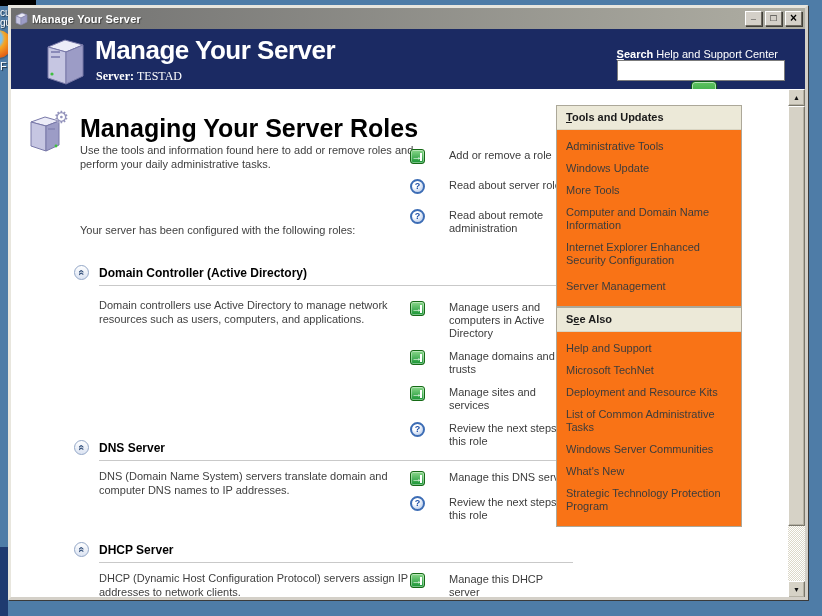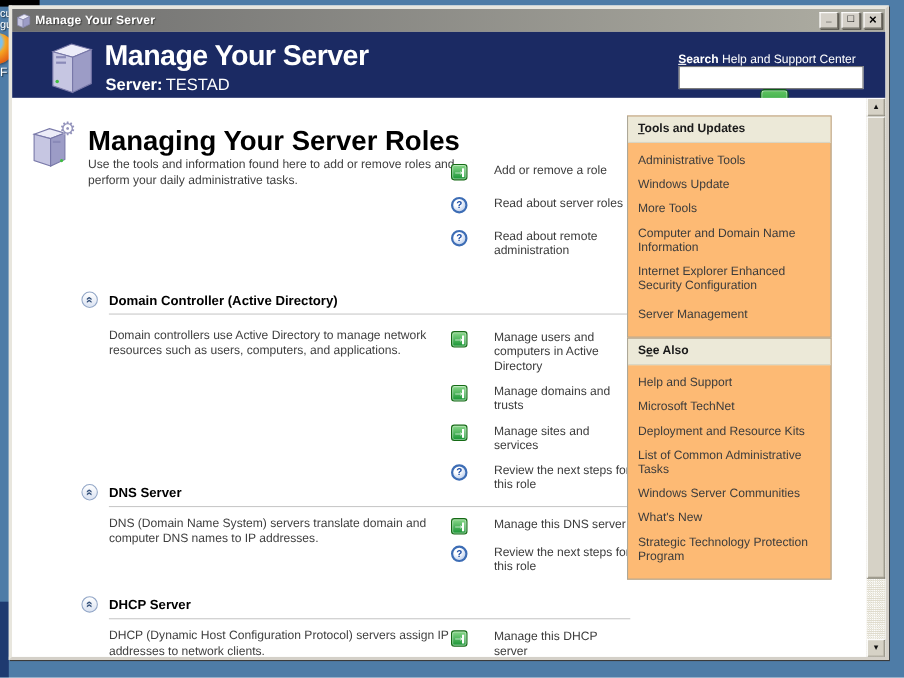--- a/index.html
+++ b/index.html
@@ -30,21 +30,21 @@
     box-shadow:1px 1px 0 #3f3d37; display:flex; align-items:center; justify-content:center;
     font-size:9px; font-weight:bold; color:#000; line-height:1; cursor:default; }
   .tb-btn .g-min { transform:translateY(-2px); font-weight:bold; }
   .tb-btn .g-max { font-size:10px; transform:translateY(-1px); }
   .tb-btn .g-close { font-size:12px; transform:translateY(-1px); }
 
   
   .hdr { position:relative; height:60px; background:#1B2A63; }
   .hdr-icon { position:absolute; left:30px; top:7px; }
   .hdr-title { position:absolute; left:84px; top:6px; color:#fff; font-size:26px; font-weight:bold; letter-spacing:-.5px; }
-  .hdr-server { position:absolute; left:85px; top:40px; color:#fff; font-size:15px; }
+  .hdr-server { position:absolute; left:85px; top:40px; color:#fff; font-size:12px;font-family:Liberation Serif, serif; }
   .hdr-server b { margin-right:3px; }
   .search { position:absolute; right:20px; top:19px; display:flex; align-items:center;flex-direction:column; }
   .search-label { color:#fff; font-size:11px; margin-right:7px; white-space:nowrap; }
   .search-input { width:168px; height:21px; border:1px solid #7b7b7b; background:#fff; font-size:11px; padding:0 3px; }
   .go-btn { width:26px; height:23px; margin-left:6px; border:1px solid #0A5A16; border-radius:4px;
     background:linear-gradient(#5FC460,#1C9334); box-shadow:inset 0 0 0 1px rgba(255,255,255,.55);
     color:#fff; font-weight:bold; font-size:14px; line-height:1; display:flex; align-items:center; justify-content:center; cursor:pointer; }
 
   
   .bodyarea { position:relative; width:794px; height:509px; background:#fff; overflow:hidden; }
@@ -80,21 +80,21 @@
   .section { position:absolute; left:0; width:580px; }
   .sec-title { position:absolute; left:88px; top:1px; font-size:12px; font-weight:bold; color:#000; }
   .sec-rule { position:absolute; left:88px; top:20px; width:474px; border-top:1px solid #C9C9C9; }
   .sec-desc { position:absolute; left:88px; font-size:11px; line-height:14px; color:#3F3F3F; }
   .sec-links { position:absolute; left:399px; }
   .sec0 { top:176px; } .sec0 .sec-desc { top:33px; width:312px; } .sec0 .sec-links { top:36px; }
   .sec1 { top:351px; } .sec1 .sec-desc { top:29px; width:302px; } .sec1 .sec-links { top:31px; }
   .sec2 { top:453px; } .sec2 .sec-desc { top:29px; width:318px; } .sec2 .sec-links { top:31px; }
 
   
-  .panel { position:absolute; left:559px; width:186px; border:1px solid #ACA899; background:#fdba74; }
+  .panel { position:absolute; left:545px; width:186px; border:1px solid #ACA899; background:#f97316; }
   .panel0 { top:16px; } .panel1 { top:218px; }
   .panel-header { background:#ECE9D8; font-size:11px; font-weight:bold; color:#1a1a1a; padding:5px 9px 6px; border-bottom:1px solid #D9D5C3; }
   .panel-body { padding:10px 9px 4px; }
   .panel-item { font-size:11px; line-height:13px; color:#3C3C3C; margin-bottom:9px; cursor:pointer; }
   .panel-item.group-gap { margin-top:13px; }
 
   
   .scrollbar { position:absolute; left:777px; top:0; width:17px; height:509px;
     background:#F3F1E4;
     background-image:conic-gradient(#fff 25%, #DCD8C8 0 50%, #fff 0 75%, #DCD8C8 0);
@@ -181,20 +181,21 @@
       <div class="link-row">
         <span class="help-icon"></span>
         <span class="txt">Read about server roles</span>
       </div>
       <div class="link-row">
         <span class="help-icon"></span>
         <span class="txt">Read about remote administration</span>
       </div>
     </div>
 
+    <div class="configured">Your server has been configured with the following roles:</div>
 
     <div class="section sec0">
       <span class="chevron-icon"></span>
       <div class="sec-title">Domain Controller (Active Directory)</div>
       <div class="sec-rule"></div>
       <div class="sec-desc">Domain controllers use Active Directory to manage network resources such as users, computers, and applications.</div>
       <div class="links-col sec-links">
         <div class="link-row">
           <span class="green-icon"></span>
           <span class="txt">Manage users and computers in Active Directory</span>

